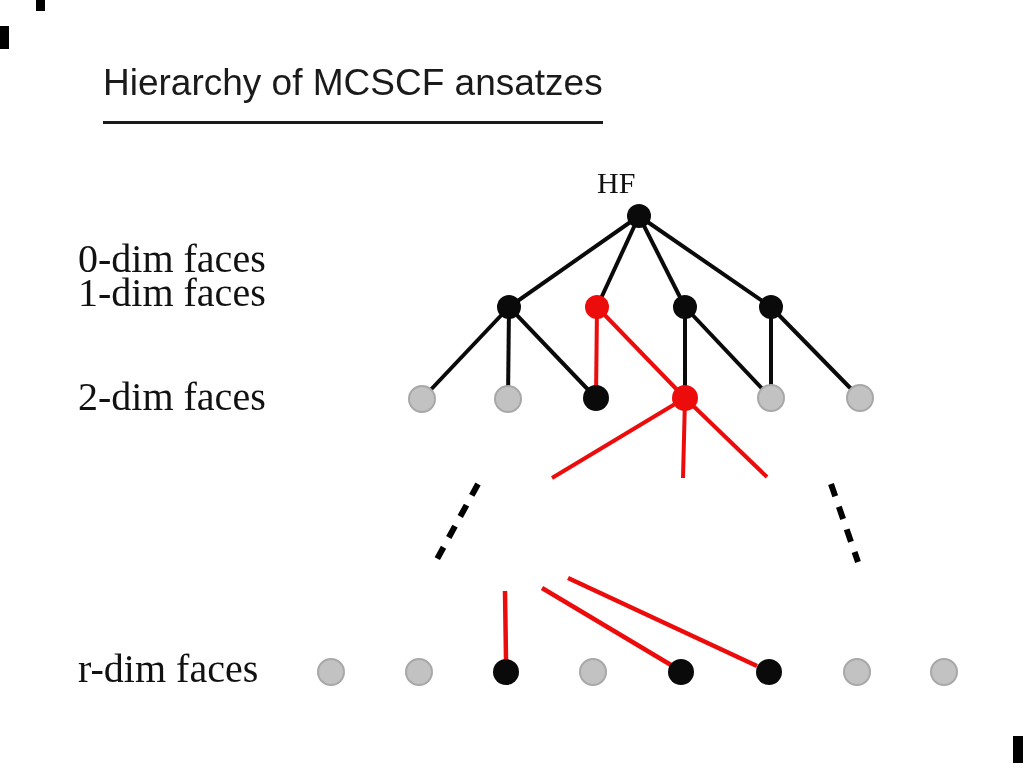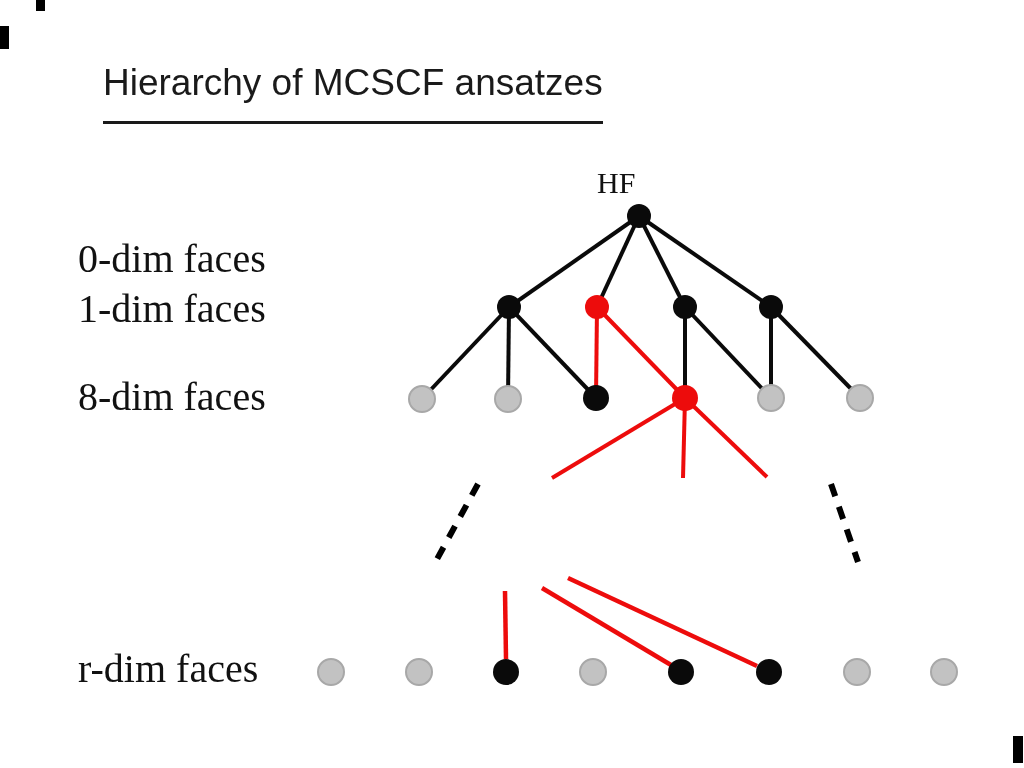--- a/index.html
+++ b/index.html
@@ -15,42 +15,42 @@
     position:absolute;left:103px;top:64px;
     font-size:37px;color:#1a1a1a;letter-spacing:0px;
     border-bottom:3px solid #1a1a1a;padding-bottom:18px;line-height:1.05;
   }
   .row-label{
     position:absolute;left:78px;height:42px;line-height:42px;
     font-family:"Liberation Serif","DejaVu Serif",serif;
     font-size:40px;color:#111111;white-space:nowrap;
   }
   #row-label-0{top:190px;margin-top:48px;}
-  #row-label-1{top:288px;}
+  #row-label-1{top:272px;}
   #row-label-2{top:376px;}
   #row-label-r{top:648px;}
   #hf-label{
     position:absolute;left:597px;top:168px;width:84px;
     font-family:"Liberation Serif","DejaVu Serif",serif;
     font-size:30px;color:#111111;text-align:left;line-height:1;
   }
   #graph-svg{position:absolute;left:0;top:0;}
 </style>
 </head>
 <body>
 
 <div class="frame-mark" id="mark-top"></div>
 <div class="frame-mark" id="mark-left"></div>
 <div class="frame-mark" id="mark-bottom-right"></div>
 
 <div id="title">Hierarchy of MCSCF ansatzes</div>
 
 <div class="row-label" id="row-label-0">0-dim faces</div>
 <div class="row-label" id="row-label-1">1-dim faces</div>
-<div class="row-label" id="row-label-2">8-dim faces</div>
+<div class="row-label" id="row-label-2">2-dim faces</div>
 <div class="row-label" id="row-label-r">r-dim faces</div>
 
 <div id="hf-label">HF</div>
 
 <svg id="graph-svg" width="1024" height="768" viewBox="0 0 1024 768">
     <line x1="639" y1="216" x2="509" y2="307" stroke="#0a0a0a" stroke-width="4"></line>
     <line x1="639" y1="216" x2="597" y2="307" stroke="#0a0a0a" stroke-width="4"></line>
     <line x1="639" y1="216" x2="685" y2="307" stroke="#0a0a0a" stroke-width="4"></line>
     <line x1="639" y1="216" x2="771" y2="307" stroke="#0a0a0a" stroke-width="4"></line>
     <line x1="509" y1="307" x2="422" y2="399" stroke="#0a0a0a" stroke-width="4"></line>

